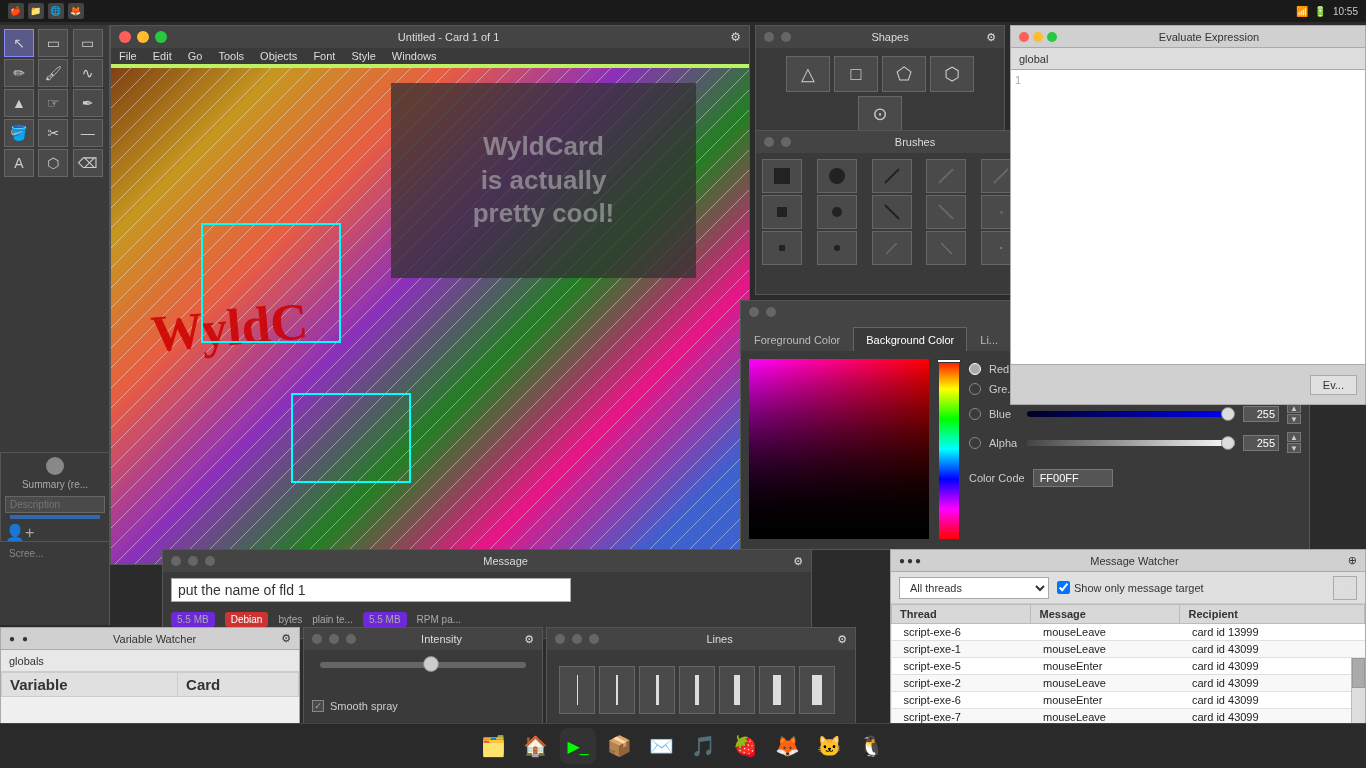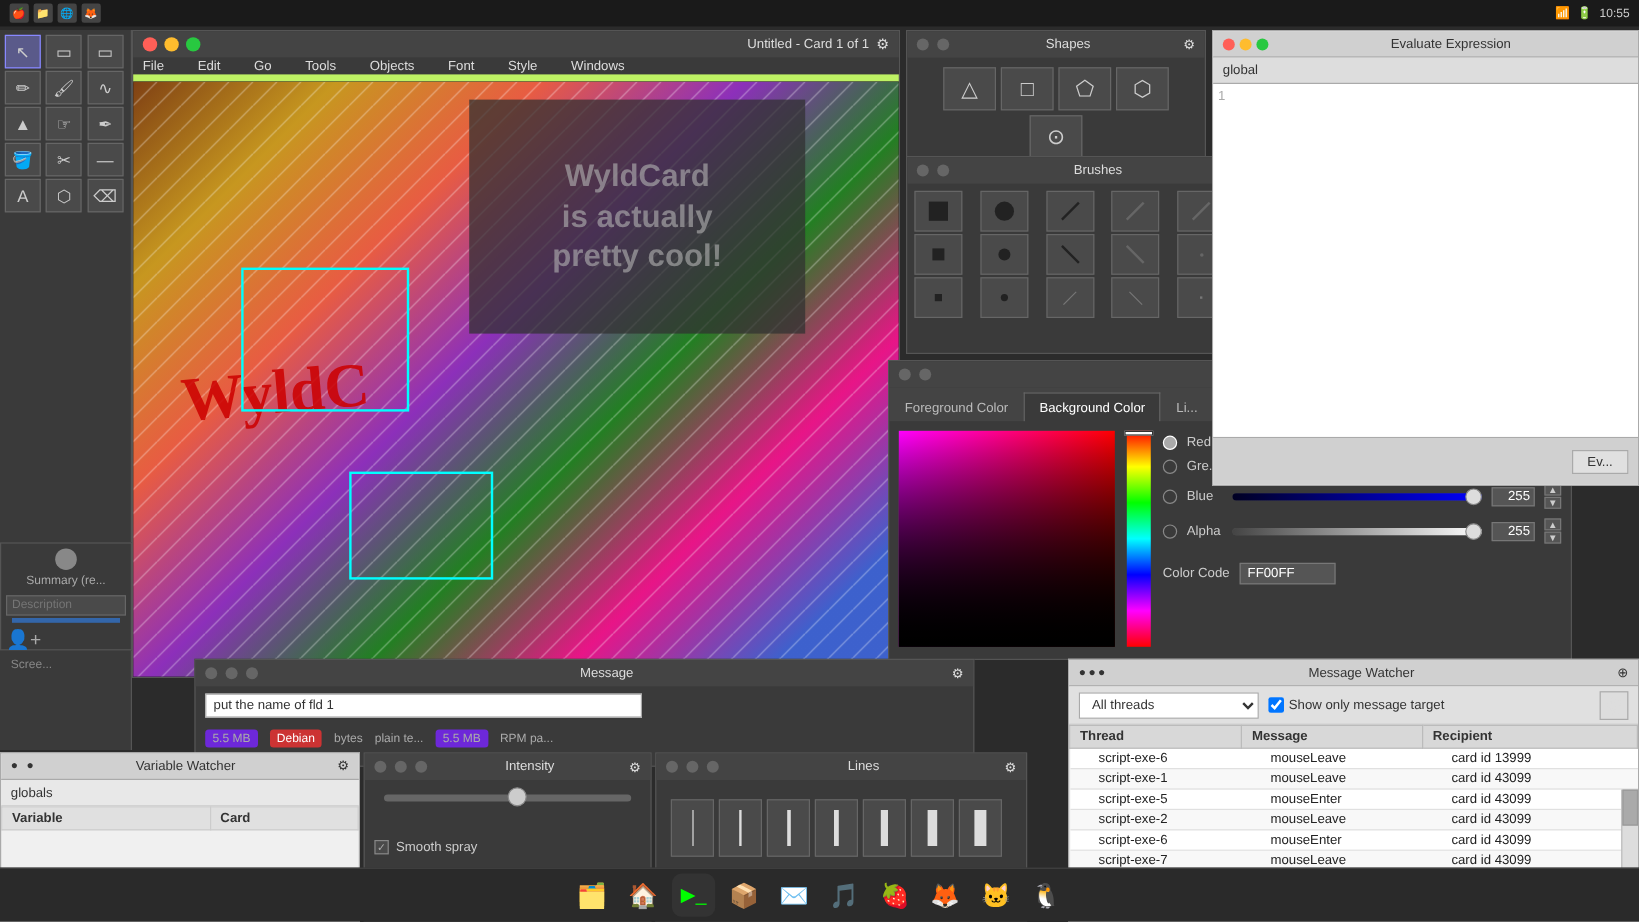--- a/index.html
+++ b/index.html
@@ -78,43 +78,43 @@
     }
     .win-btn-red { background: #ff5f57; }
     .win-btn-yellow { background: #febc2e; }
     .win-btn-green { background: #28c840; }
     .canvas-menubar {
       height: 20px;
       background: #3a3a3a;
       display: flex;
       align-items: center;
       padding: 0 4px;
-      gap: 20px;
+      gap: 8px;
       font-size: 11px;
       color: #ddd;
-      border-bottom: 6px solid #bef264;
+      border-bottom: 4px solid #bef264;
     }
     .canvas-menubar span {
       cursor: pointer;
       padding: 0 4px;
     }
     .canvas-content {
       width: 100%;
       height: calc(100% - 42px);
       position: relative;
       overflow: hidden;
       background: #1a1a1a;
     }
 
     
     .canvas-dark-overlay {
       position: absolute;
       top: 15px;
       left: 280px;
-      width: 280px;
+      width: 305px;
       height: 195px;
       background: rgba(50,50,50,0.75);
       display: flex;
       flex-direction: column;
       align-items: center;
       justify-content: center;
     }
     .canvas-dark-text {
       font-size: 26px;
       font-weight: bold;
@@ -477,22 +477,22 @@
       background: #3a3a3a;
       border: 1px solid #555;
     }
     .message-content {
       padding: 6px 8px;
     }
     .message-input {
       background: white;
       color: #333;
       padding: 3px 6px;
-      font-size: 11px;
-      width: 364px;
+      font-size: 14px;
+      width: 400px;
       border: 1px solid #aaa;
     }
     .bottom-status {
       display: flex;
       align-items: center;
       gap: 10px;
       padding: 4px 8px;
       font-size: 10px;
       color: #aaa;
     }
@@ -527,21 +527,21 @@
     }
     .var-table {
       width: 100%;
       border-collapse: collapse;
     }
     .var-table th {
       background: #e0e0e0;
       border: 1px solid #ccc;
       padding: 3px 8px;
       text-align: left;
-      font-size: 11px;
+      font-size: 15px;
       font-weight: bold;
       color: #333;
     }
 
     
     .intensity-panel {
       position: absolute;
       top: 627px;
       left: 303px;
       width: 240px;
@@ -684,21 +684,21 @@
       background: #d8d8d8;
       border: 1px solid #bbb;
       padding: 3px 8px;
       text-align: left;
       font-size: 11px;
       font-weight: bold;
       color: #333;
     }
     .msg-table td {
       border-bottom: 1px solid #e0e0e0;
-      padding: 2px 24px;
+      padding: 2px 12px;
       font-size: 11px;
       color: #222;
     }
     .msg-table tr:nth-child(even) td { background: #f8f8f8; }
     .msg-table tr:nth-child(odd) td { background: #fff; }
     .msg-scrollbar {
       position: absolute;
       right: 0;
       top: 54px;
       width: 14px;
@@ -858,21 +858,21 @@
   <button class="blue-btn"></button>
   <div class="add-person-btn">👤+</div>
   <div class="screen-label">Scree...</div>
 </div>
 
 <div class="canvas-window">
   <div class="canvas-titlebar">
     <span class="win-btn win-btn-red"></span>
     <span class="win-btn win-btn-yellow"></span>
     <span class="win-btn win-btn-green"></span>
-    <span style="flex:1;text-align:right;font-size:11px;">Untitled - Card 1 of 1</span>
+    <span style="flex:1;text-align:center;font-size:11px;">Untitled - Card 1 of 1</span>
     <span style="font-size:12px;">⚙</span>
   </div>
   <div class="canvas-menubar">
     <span>File</span>
     <span>Edit</span>
     <span>Go</span>
     <span>Tools</span>
     <span>Objects</span>
     <span>Font</span>
     <span>Style</span>

